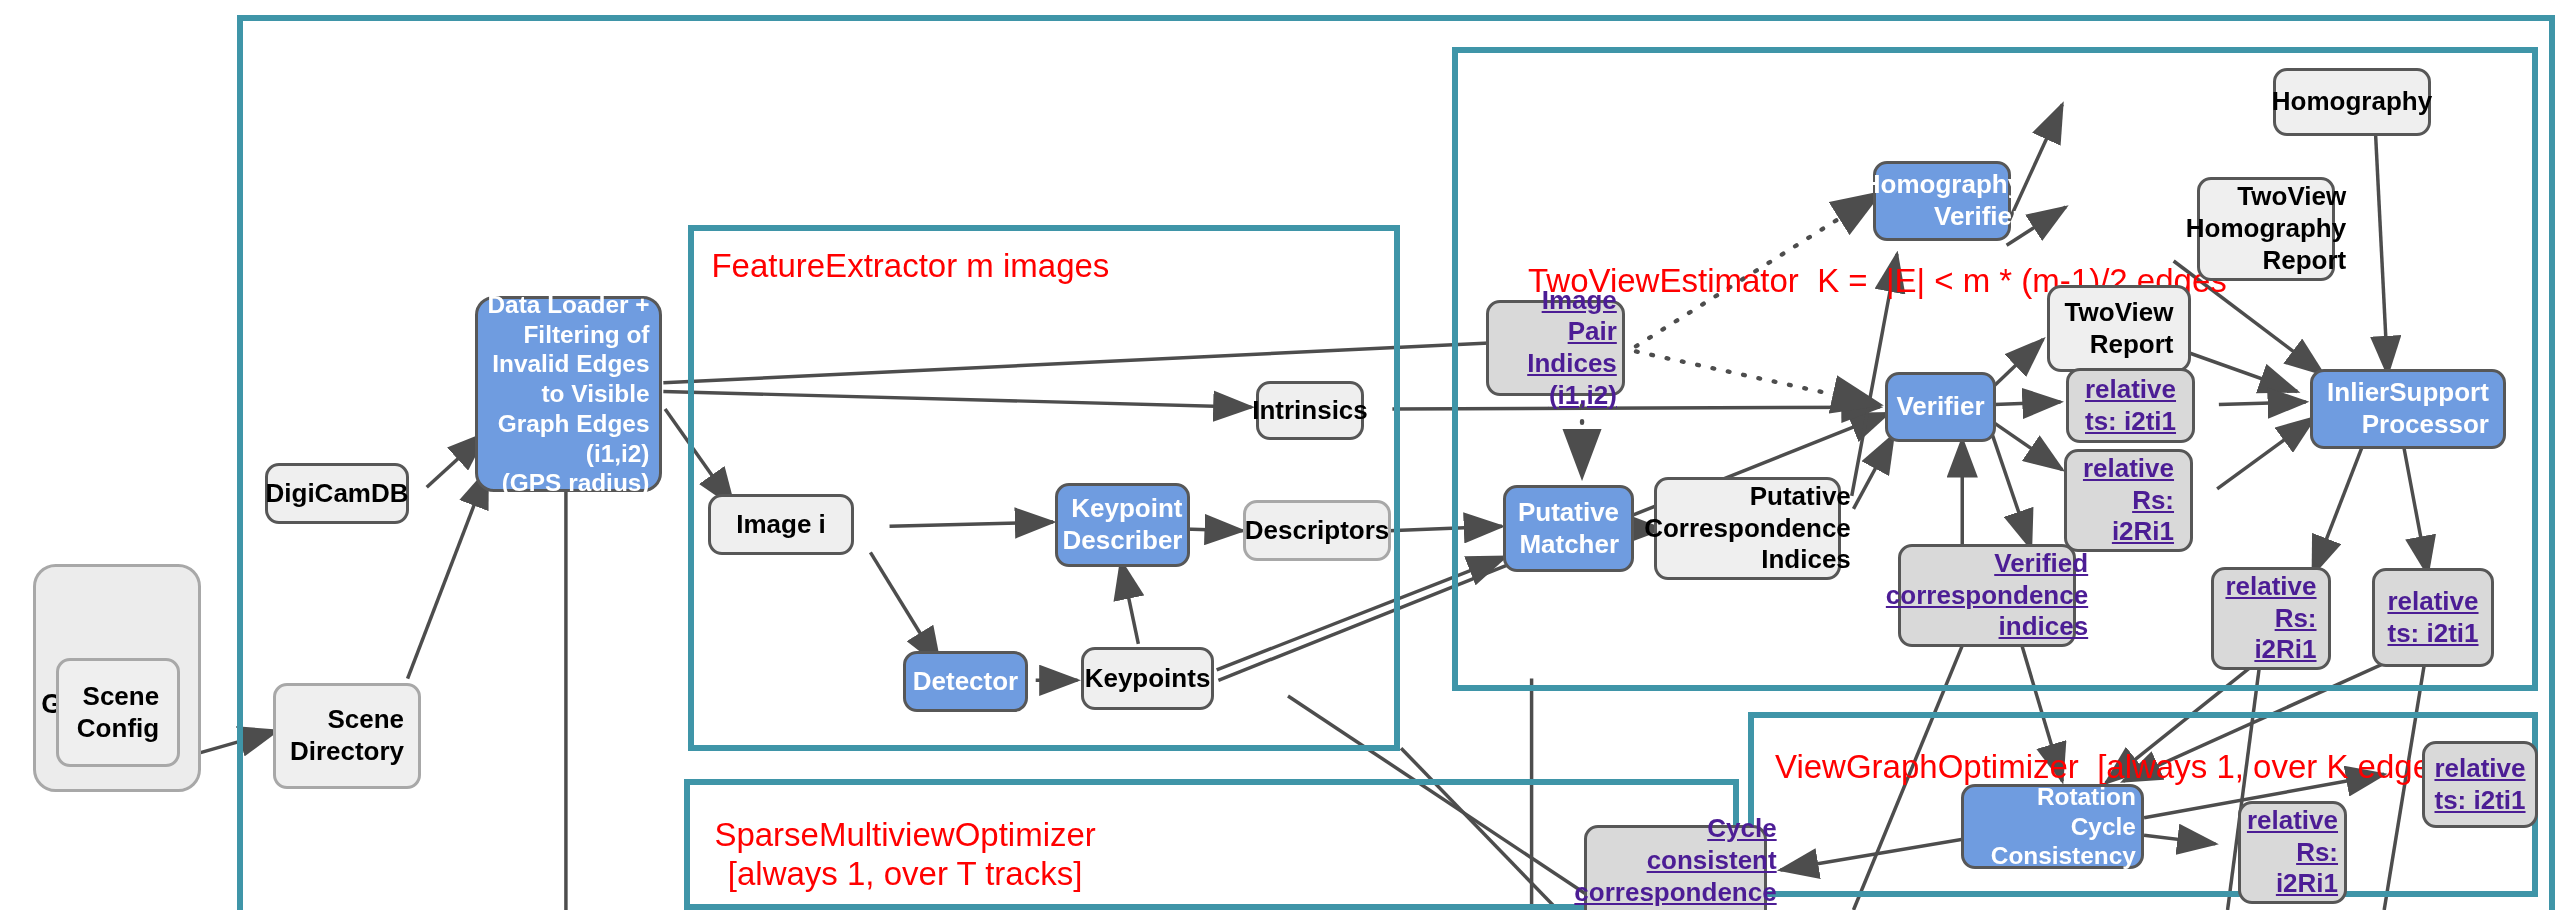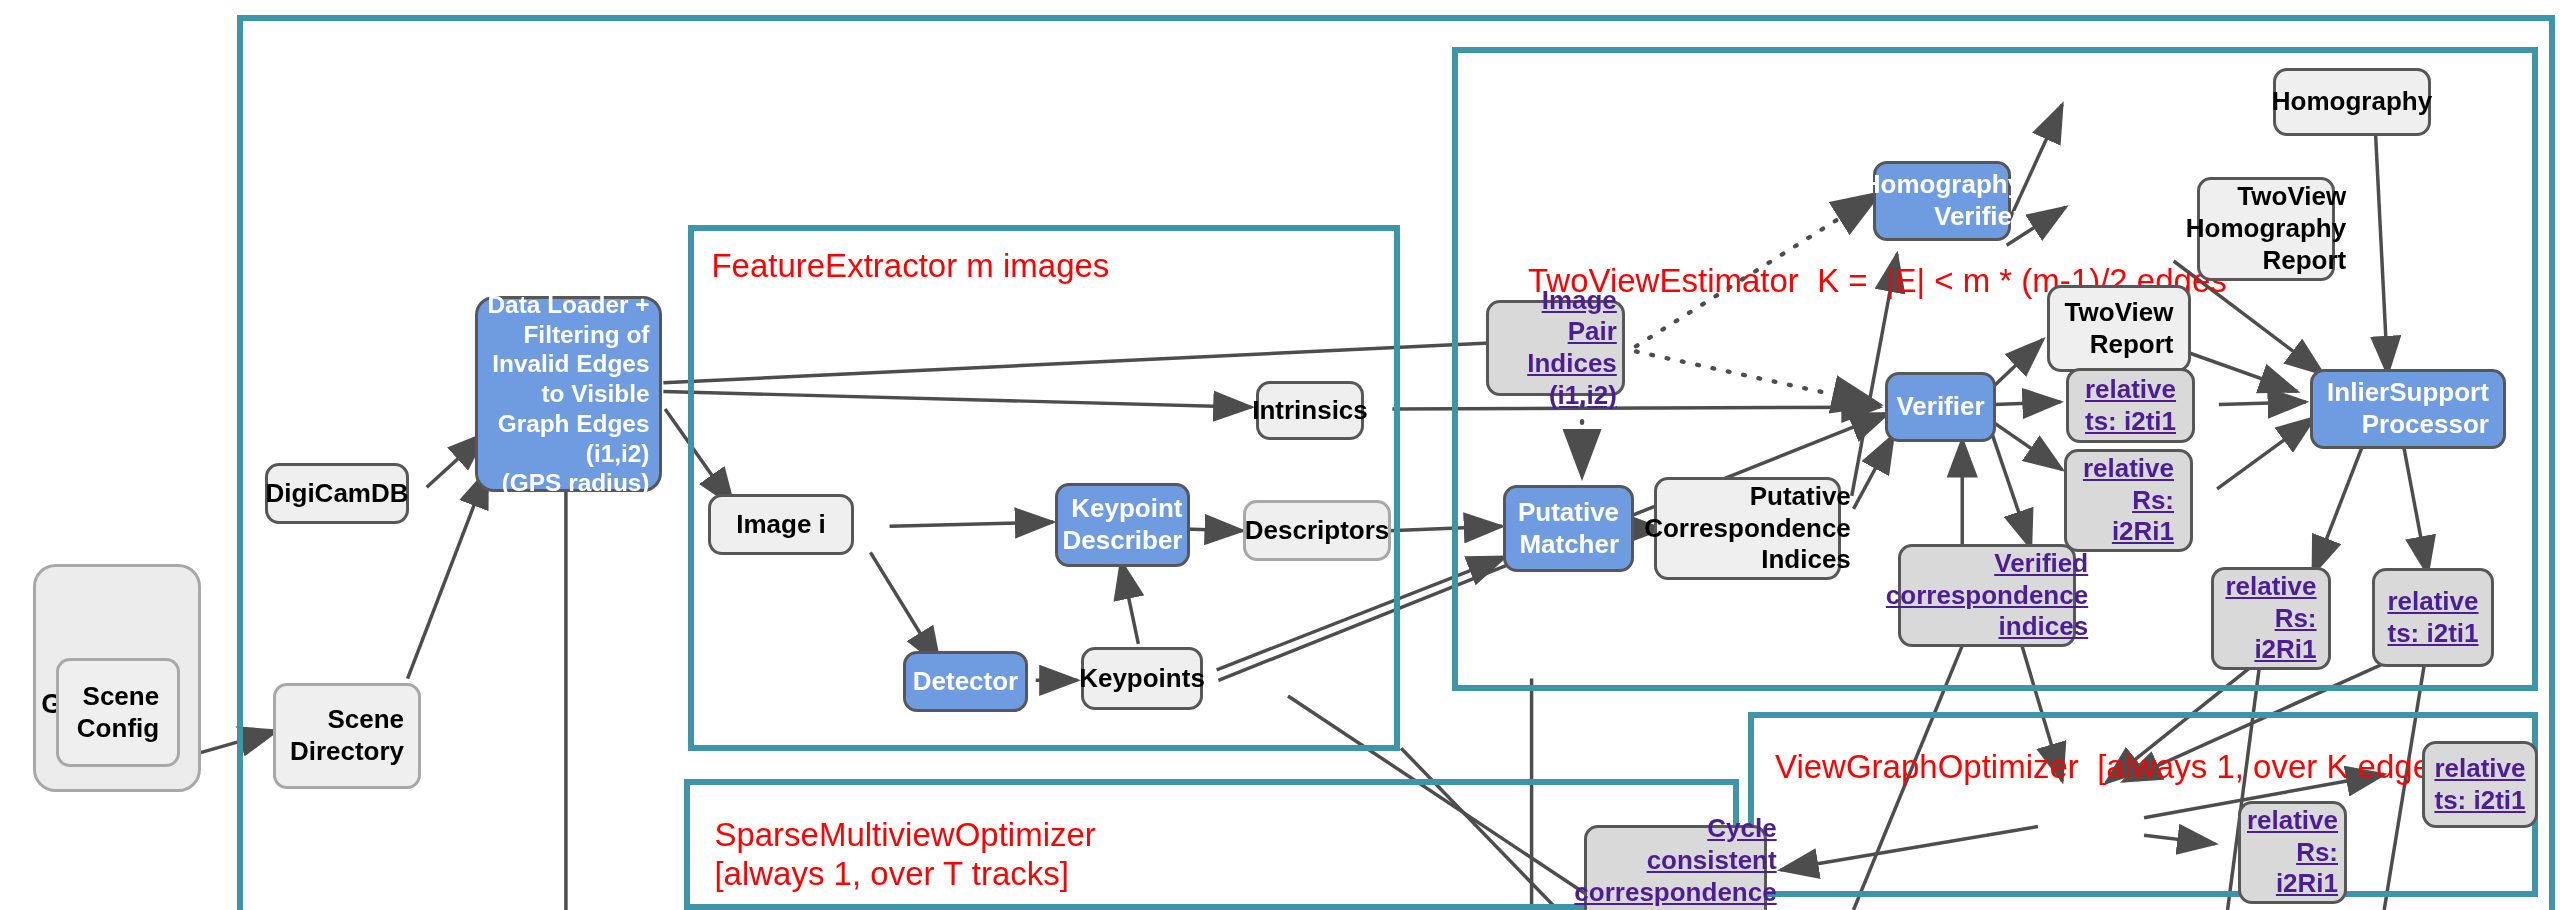--- a/index.html
+++ b/index.html
@@ -22,20 +22,21 @@
     box-sizing:border-box;
   }
   .group-title{
     position:absolute;
     color:#ff0000;
     font-size:33px;
     font-weight:400;
     line-height:1.18;
     white-space:pre;
     letter-spacing:0px;
+    text-align:center;
   }
 
   
   .node{
     position:absolute;
     box-sizing:border-box;
     display:flex;
     align-items:center;
     justify-content:center;
     text-align:right;
@@ -222,21 +223,21 @@
 Graph Edges
 (i1,i2)
 (GPS radius)</div>
 
   <div class="node n-grey fs30" style="left:708px; top:494px; width:146px; height:61px; white-space:pre-line;">Image i</div>
 
   <div class="node n-grey fs30" style="left:1256px; top:381px; width:108px; height:59px; white-space:pre-line;">Intrinsics</div>
 
   <div class="node n-blue fs30" style="left:903px; top:651px; width:125px; height:61px; white-space:pre-line;">Detector</div>
 
-  <div class="node n-grey fs30" style="left:1081px; top:647px; width:122px; height:63px; white-space:pre-line;">Keypoints</div>
+  <div class="node n-grey fs30" style="left:1081px; top:647px; width:133px; height:63px; white-space:pre-line;">Keypoints</div>
 
   <div class="node n-blue fs30" style="left:1055px; top:483px; width:135px; height:84px; white-space:pre-line;">Keypoint
 Describer</div>
 
   <div class="node n-greylite fs30" style="left:1243px; top:500px; width:148px; height:61px; white-space:pre-line;">Descriptors</div>
 
   <div class="node n-grey2 fs30" style="left:1486px; top:300px; width:139px; height:96px; white-space:pre-line;">Image Pair
 Indices
 (i1,i2)</div>
 
@@ -275,20 +276,22 @@
   <div class="node n-blue fs30" style="left:2310px; top:369px; width:196px; height:80px; white-space:pre-line;">InlierSupport
 Processor</div>
 
   <div class="node n-grey2 fs30" style="left:2211px; top:567px; width:120px; height:103px; white-space:pre-line;">relative
 Rs:
 i2Ri1</div>
 
   <div class="node n-grey2 fs30" style="left:2372px; top:568px; width:122px; height:99px; white-space:pre-line;">relative
 ts: i2ti1</div>
 
+  <div class="node n-blue fs28" style="left:1961px; top:784px; width:183px; height:85px; white-space:pre-line;">Rotation Cycle
+Consistency</div>
 
   <div class="node n-grey2 fs30" style="left:2238px; top:801px; width:109px; height:103px; white-space:pre-line;">relative
 Rs:
 i2Ri1</div>
 
   <div class="node n-grey2 fs30" style="left:2422px; top:741px; width:116px; height:87px; white-space:pre-line;">relative
 ts: i2ti1</div>
 
   <div class="node n-grey2 fs30" style="left:1584px; top:825px; width:183px; height:103px; white-space:pre-line;">Cycle consistent
 correspondence

